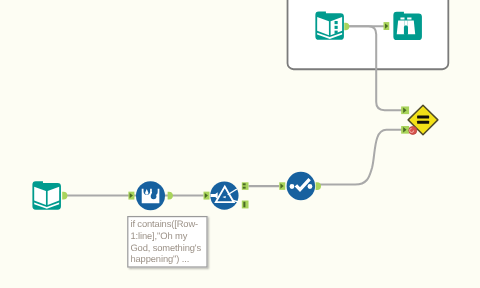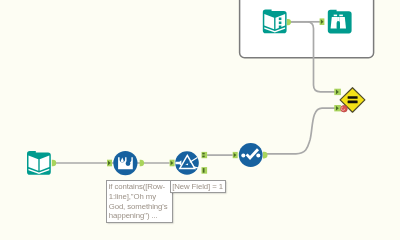--- a/index.html
+++ b/index.html
@@ -130,14 +130,13 @@
       <rect x="202.3" y="152.8" width="2.4" height="1.6"></rect>
         <rect x="202.3" y="155.6" width="2.4" height="1.6"></rect>
       <rect x="202.8" y="168.1" width="1.7" height="4.6"></rect>
     </g>
     <g>
       <circle cx="344.0" cy="108.7" r="3.3" fill="#d8534c" stroke="#b64440" stroke-width="0.7"></circle>
       <path d="M343.0,107.0 a1.7,1.7 0 1 0 1.7,1.7" fill="none" stroke="#f2b5b1" stroke-width="0.8"></path>
     </g>
   </svg>
   <div class="tip" style="left:105.7px;top:180px;width:67.6px;height:42.8px;">if contains([Row-1:line],"Oh my God, something's happening") ...</div>
-  <div class="tip nowrap" style="left:169.6px;top:179.9px;width:56.5px;height:13.3px;padding:1.2px 1.6px;">[New Field] = 1</div>
 </div>
 
 </body></html>

